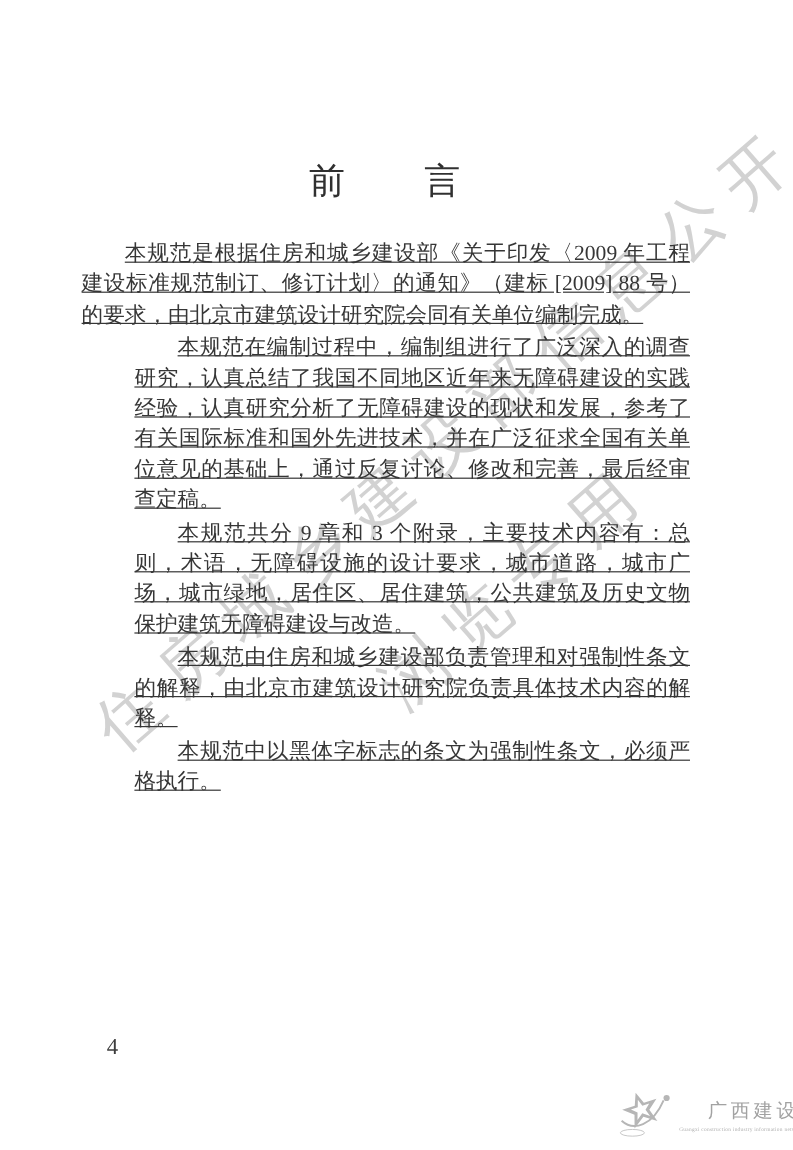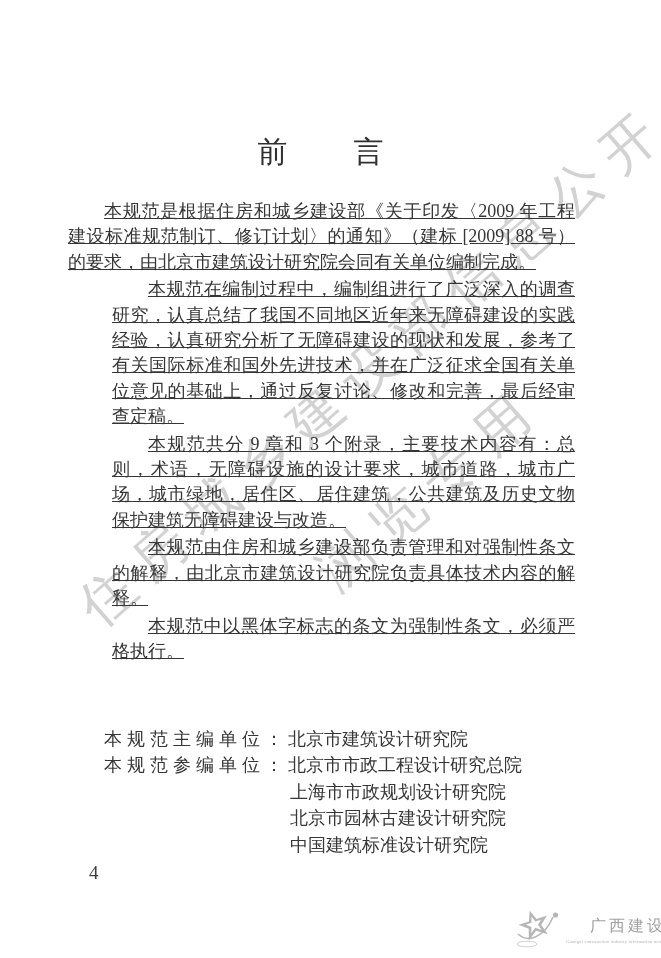--- a/index.html
+++ b/index.html
@@ -98,37 +98,20 @@
   <div class="doc-title">前　　言</div>
 
   <div class="bodytext">
     <p>本规范是根据住房和城乡建设部《关于印发〈2009 年工程建设标准规范制订、修订计划〉的通知》（建标 [2009] 88 号）的要求，由北京市建筑设计研究院会同有关单位编制完成。</p>
     <p>本规范在编制过程中，编制组进行了广泛深入的调查研究，认真总结了我国不同地区近年来无障碍建设的实践经验，认真研究分析了无障碍建设的现状和发展，参考了有关国际标准和国外先进技术，并在广泛征求全国有关单位意见的基础上，通过反复讨论、修改和完善，最后经审查定稿。</p>
     <p>本规范共分 9 章和 3 个附录，主要技术内容有：总则，术语，无障碍设施的设计要求，城市道路，城市广场，城市绿地，居住区、居住建筑，公共建筑及历史文物保护建筑无障碍建设与改造。</p>
     <p>本规范由住房和城乡建设部负责管理和对强制性条文的解释，由北京市建筑设计研究院负责具体技术内容的解释。</p>
     <p>本规范中以黑体字标志的条文为强制性条文，必须严格执行。</p>
   </div>
 
-  <div class="editors">
-    <div class="ed-row">
-      <span class="ed-label">本规范主编单位：</span><span>北京市建筑设计研究院</span>
-    </div>
-    <div class="ed-row">
-      <span class="ed-label">本规范参编单位：</span><span>北京市市政工程设计研究总院</span>
-    </div>
-    <div class="ed-row ed-cont">
-      <span>上海市市政规划设计研究院</span>
-    </div>
-    <div class="ed-row ed-cont">
-      <span>北京市园林古建设计研究院</span>
-    </div>
-    <div class="ed-row ed-cont">
-      <span>中国建筑标准设计研究院</span>
-    </div>
-  </div>
 
   <div class="page-num">4</div>
 
   <div class="logo">
     <svg class="logo-star" width="48" height="44" viewBox="0 0 48 44">
       <g transform="rotate(-18 20 18)">
         <path d="M20 4 L24 14 L35 14 L26.5 21 L30 32 L20 25 L10 32 L13.5 21 L5 14 L16 14 Z" fill="#b6b6b6"></path>
         <path d="M20 10 L22 16 L28 16 L23.5 20 L25.5 26 L20 22 L14.5 26 L16.5 20 L12 16 L18 16 Z" fill="#ffffff"></path>
       </g>
       <path d="M4 28 C 14 37, 30 32, 39 11" stroke="#b6b6b6" stroke-width="1.6" fill="none"></path>

